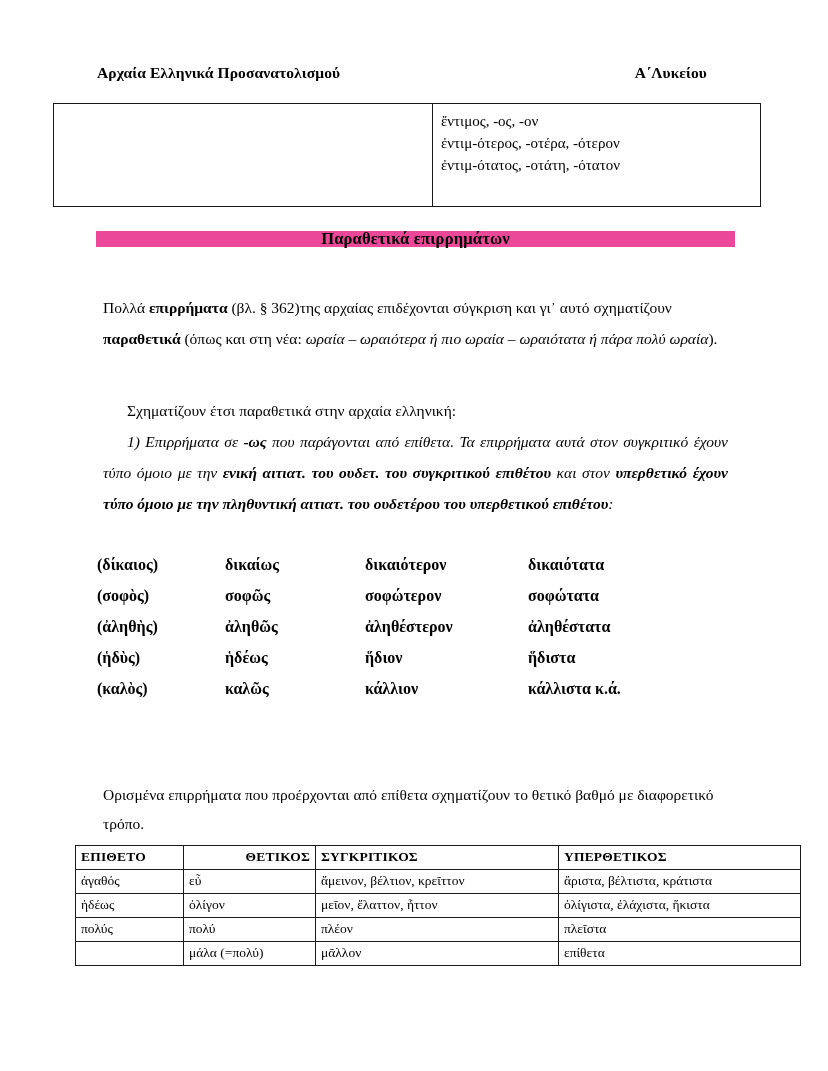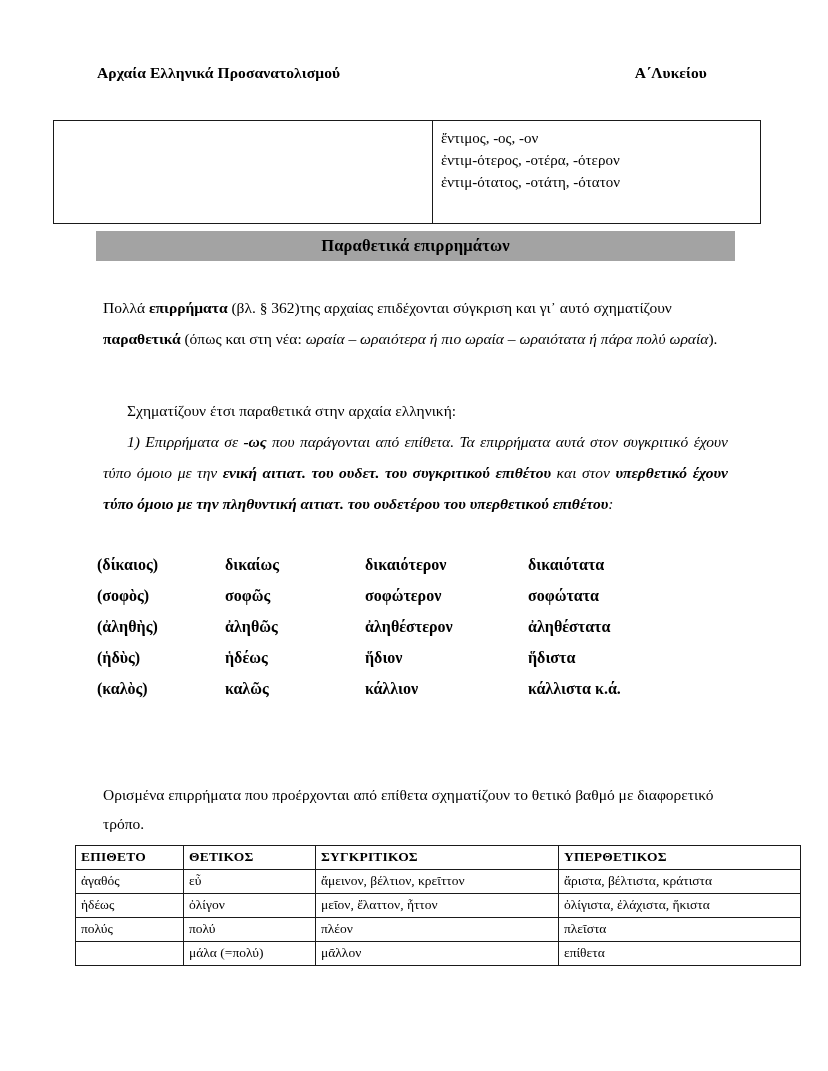--- a/index.html
+++ b/index.html
@@ -38,21 +38,21 @@
     letter-spacing: 0.1px;
     margin-top: 26px;
   }
   .doc-header .hdr-right {
     padding-right: 28px;
   }
 
   
   .top-table {
     position: absolute;
-    top: 120px;
+    top: 103px;
     left: 53px;
     width: 708px;
     border-collapse: collapse;
     table-layout: fixed;
   }
   .top-table td {
     border: 1.4px solid #1a1a1a;
     vertical-align: top;
     padding: 6px 8px 10px 8px;
     font-size: 15px;
@@ -66,22 +66,22 @@
     display: block;
     white-space: nowrap;
   }
 
   
   .title-band {
     position: absolute;
     top: 231px;
     left: 96px;
     width: 639px;
-    height: 30px;
-    background: #a3a3a3;
+    height: 16px;
+    background: #ec4899;
     display: flex;
     align-items: center;
     justify-content: center;
   }
   .title-band .title-text {
     font-weight: bold;
     font-size: 16.5px;
     letter-spacing: 0.2px;
   }
 
@@ -149,21 +149,21 @@
     line-height: 1.3;
     vertical-align: middle;
     white-space: nowrap;
     font-weight: normal;
   }
   .grammar-table th {
     font-weight: bold;
     letter-spacing: 0.2px;
   }
   .grammar-table .gcol1 { width: 97px; margin-top: 8px; }
-  .grammar-table .gcol2 { width: 121px; }
+  .grammar-table .gcol2 { width: 121px; text-align: right; }
   .grammar-table .gcol3 { width: 232px; }
   .grammar-table .gcol4 { width: 231px; }
 </style>
 </head>
 <body>
 
 <div class="page">
 
   <div class="doc-header">
     <span class="hdr-left">Αρχαία Ελληνικά Προσανατολισμού</span>

